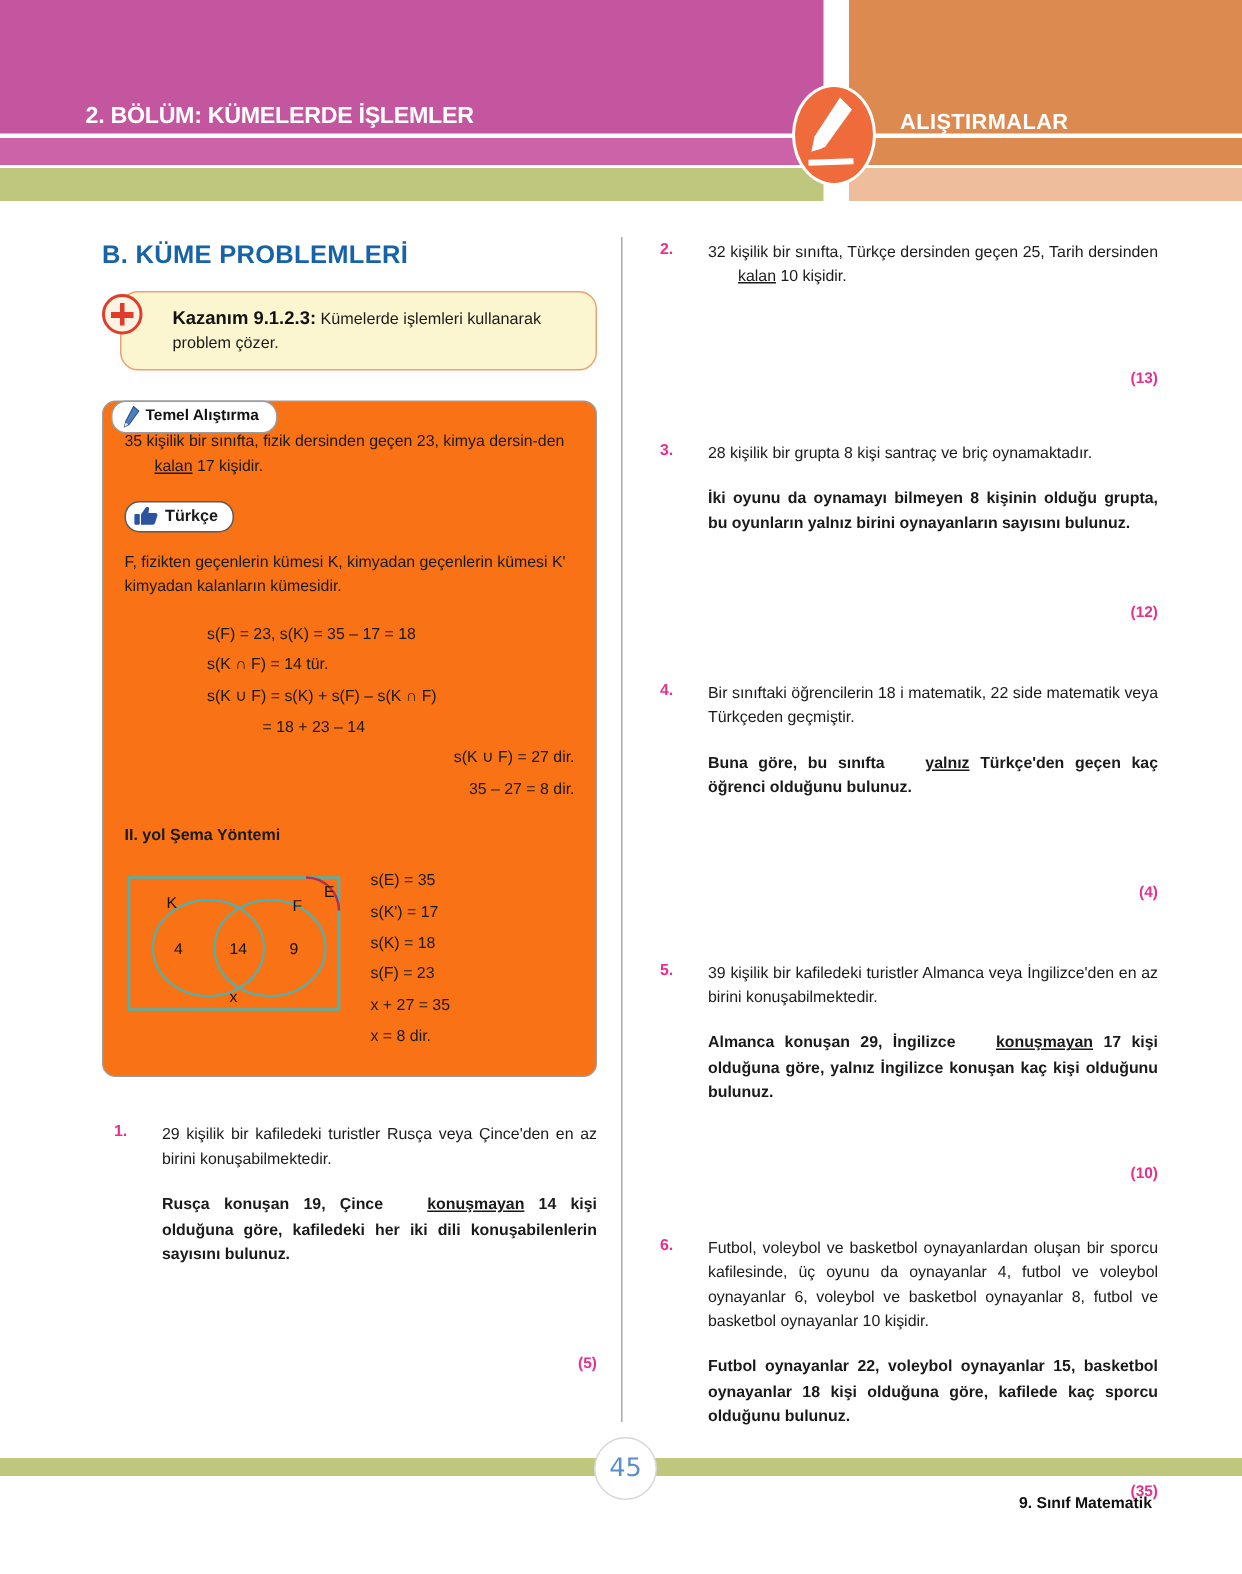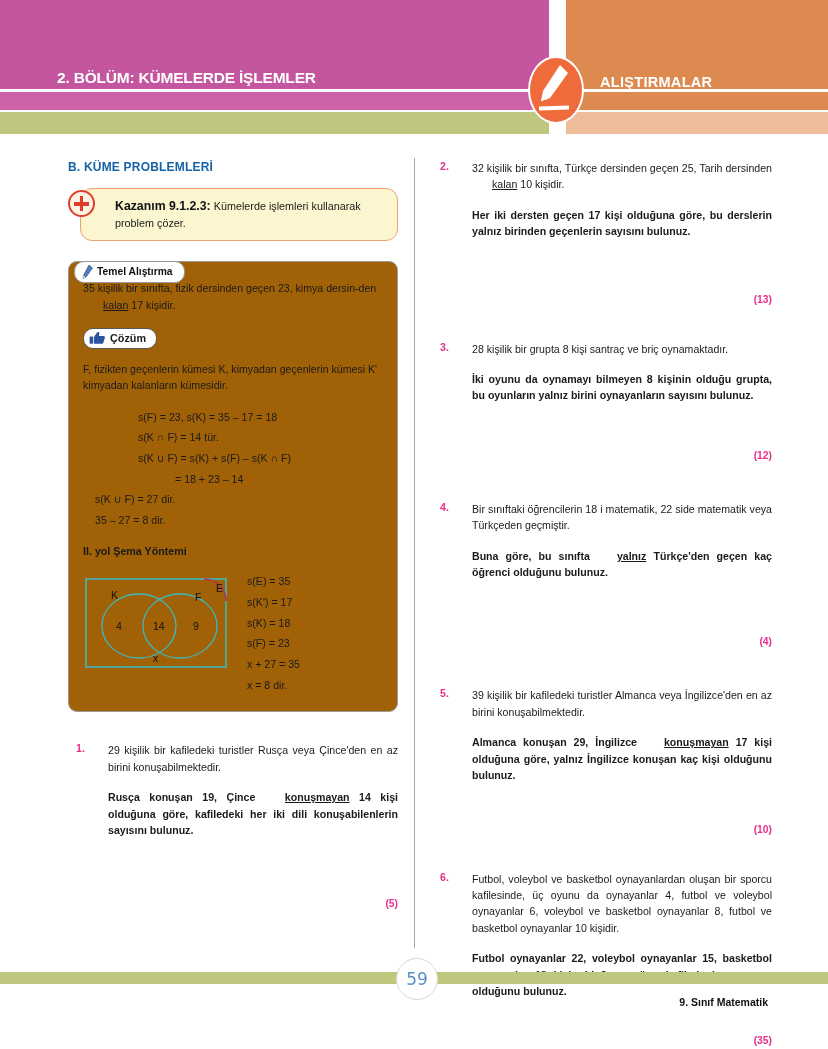--- a/index.html
+++ b/index.html
@@ -91,21 +91,21 @@
     background: #a9a9a9;
   }
 
   
   #left-col {
     position: absolute;
     left: 68px; top: 160px;
     width: 330px;
   }
   .section-title {
-    font-size: 12px;
+    font-size: 17px;
     font-weight: bold;
     color: #1763a8;
     letter-spacing: 0.2px;
     margin-bottom: 14px;
   }
 
   
   .kazanim-wrap {
     position: relative;
     margin-left: 12px;
@@ -159,21 +159,21 @@
   }
   .tab-pencil {
     position: absolute;
     left: 6px; top: 2px;
     width: 14px; height: 16px;
   }
   .panel-body {
     margin-top: 10px;
     border: 1.3px solid #9a9a9a;
     border-radius: 9px;
-    background: #a16207;
+    background: #f97316;
     padding: 18px 14px 16px 14px;
     font-size: 10.6px;
     line-height: 1.55;
   }
   .panel-body p { margin: 0 0 13px 0; }
   .panel-body p.bold { font-weight: bold; }
   .panel-body p:last-child { margin-bottom: 0; }
   u.u { text-decoration: underline; padding-left: 20px; }
 
   .cozum-badge {
@@ -192,21 +192,21 @@
     width: 17px; height: 14px;
   }
 
   .eq {
     font-size: 10.6px;
     line-height: 1.95;
     white-space: nowrap;
   }
   .eq.i1 { padding-left: 55px; }
   .eq.i2 { padding-left: 92px; }
-  .eq.i0 { padding-left: 12px; }
+  .eq.i0 { padding-left: 12px; text-align: right; }
   .subhead {
     font-size: 10.7px;
     font-weight: bold;
     margin: 12px 0 10px 0;
   }
 
   
   .venn-row {
     display: flex;
     align-items: flex-start;
@@ -340,21 +340,21 @@
     <div class="panel-body">
       <p>35 kişilik bir sınıfta, fizik dersinden geçen 23, kimya dersin-den <u class="u">kalan</u> 17 kişidir.</p>
 
       <div class="cozum-badge">
         <span class="thumb-icon">
           <svg width="17" height="14" viewBox="0 0 17 14">
             <path d="M5 6 L8 1.5 C9 0.3 10.6 1 10.4 2.4 L10 5 L14.6 5 C15.6 5 16.2 5.9 15.9 6.8 L14.4 11.5 C14.2 12.3 13.5 12.8 12.7 12.8 L5 12.8 Z" fill="#2b53a0"></path>
             <rect x="0.6" y="5.6" width="3.6" height="7.2" rx="0.8" fill="#2b53a0"></rect>
           </svg>
         </span>
-        <span>Çözüm</span>
+        <span>Türkçe</span>
       </div>
 
       <p>F, fizikten geçenlerin kümesi K, kimyadan geçenlerin kümesi K' kimyadan kalanların kümesidir.</p>
 
       <div class="eq i1">s(F) = 23, s(K) = 35 – 17 = 18</div>
       <div class="eq i1">s(K ∩ F) = 14 tür.</div>
       <div class="eq i1">s(K ∪ F) = s(K) + s(F) – s(K ∩ F)</div>
       <div class="eq i2">= 18 + 23 – 14</div>
       <div class="eq i0">s(K ∪ F) = 27 dir.</div>
       <div class="eq i0">35 – 27 = 8 dir.</div>
@@ -399,21 +399,20 @@
     <div class="ex-answer">(5)</div>
   </div>
 
 </div>
 
 <div id="right-col">
 
   <div class="ex">
     <span class="ex-num">2.</span>
     <p><span>32 kişilik bir sınıfta, Türkçe dersinden geçen 25, Tarih dersinden </span><u class="u">kalan</u><span> 10 kişidir.</span></p>
-    <p class="bold">Her iki dersten geçen 17 kişi olduğuna göre, bu derslerin yalnız birinden geçenlerin sayısını bulunuz.</p>
     <div style="height:40px"></div>
     <div class="ex-answer">(13)</div>
   </div>
 
   <div style="height:30px"></div>
 
   <div class="ex">
     <span class="ex-num">3.</span>
     <p>28 kişilik bir grupta 8 kişi santraç ve briç oynamaktadır.</p>
     <p class="bold">İki oyunu da oynamayı bilmeyen 8 kişinin olduğu grupta, bu oyunların yalnız birini oynayanların sayısını bulunuz.</p>
@@ -448,15 +447,15 @@
     <p>Futbol, voleybol ve basketbol oynayanlardan oluşan bir sporcu kafilesinde, üç oyunu da oynayanlar 4, futbol ve voleybol oynayanlar 6, voleybol ve basketbol oynayanlar 8, futbol ve basketbol oynayanlar 10 kişidir.</p>
     <p class="bold">Futbol oynayanlar 22, voleybol oynayanlar 15, basketbol oynayanlar 18 kişi olduğuna göre, kafilede kaç sporcu olduğunu bulunuz.</p>
     <div style="height:22px"></div>
     <div class="ex-answer">(35)</div>
   </div>
 
 </div>
 
 <div id="footer-bar"></div>
 <div id="footer-circle">
-  <div id="footer-pageno">59</div>
+  <div id="footer-pageno">45</div>
 </div>
 <div id="footer-right">9. Sınıf Matematik</div>
 
 </body></html>

